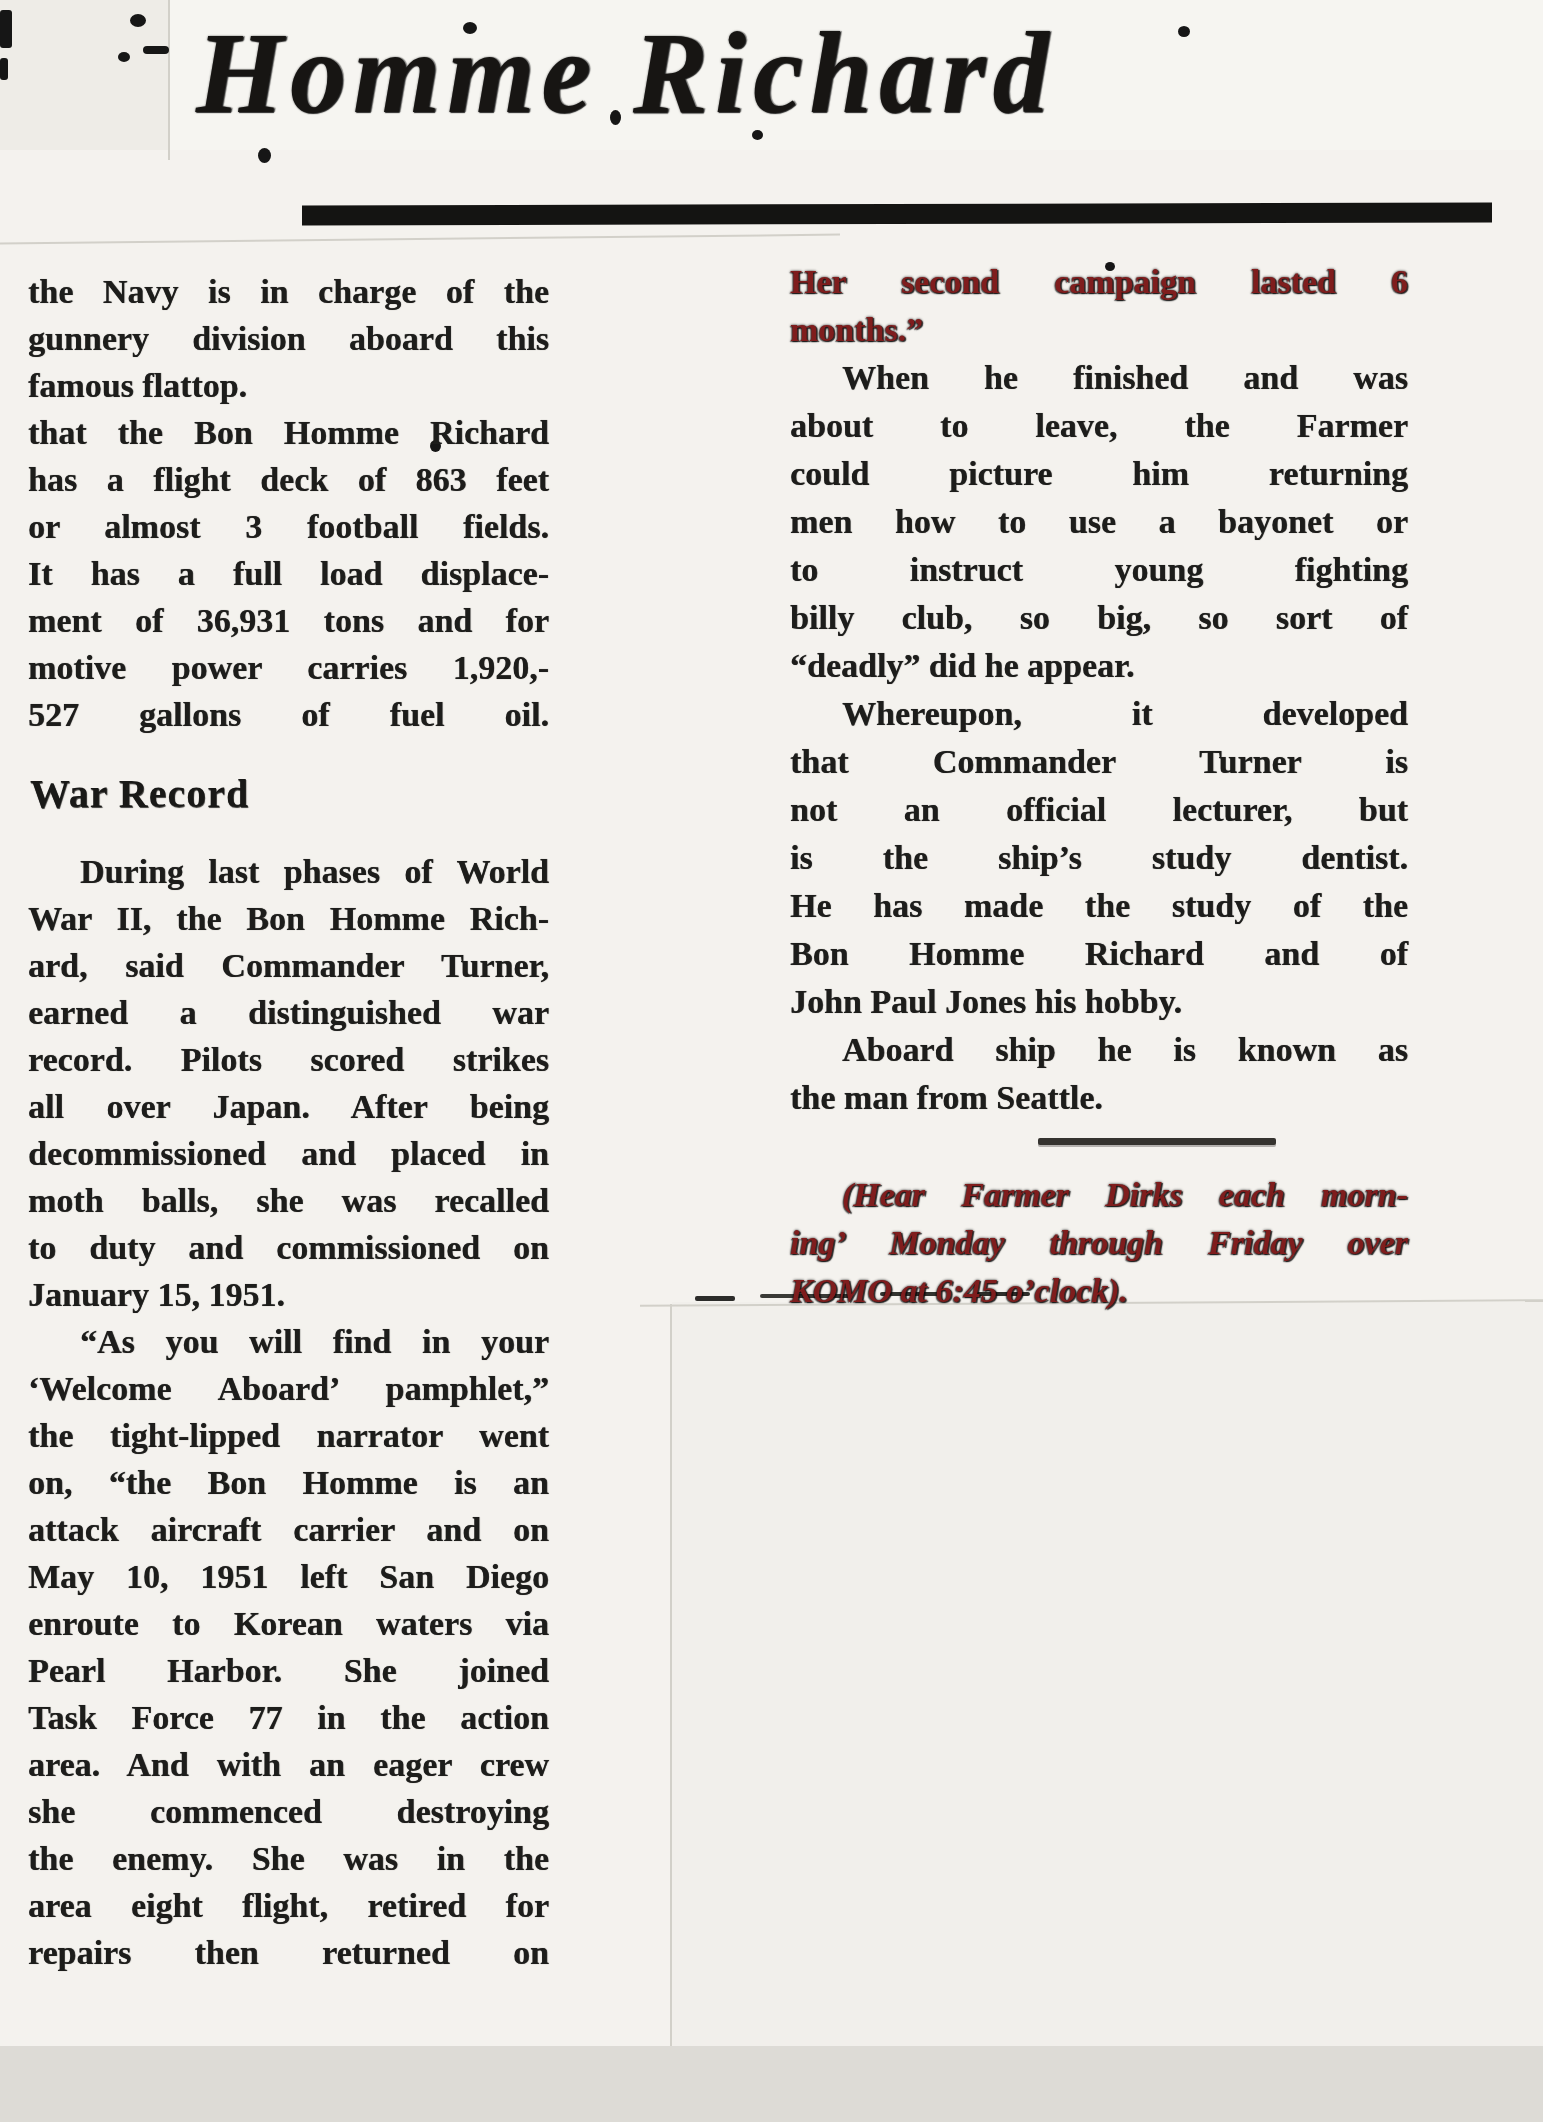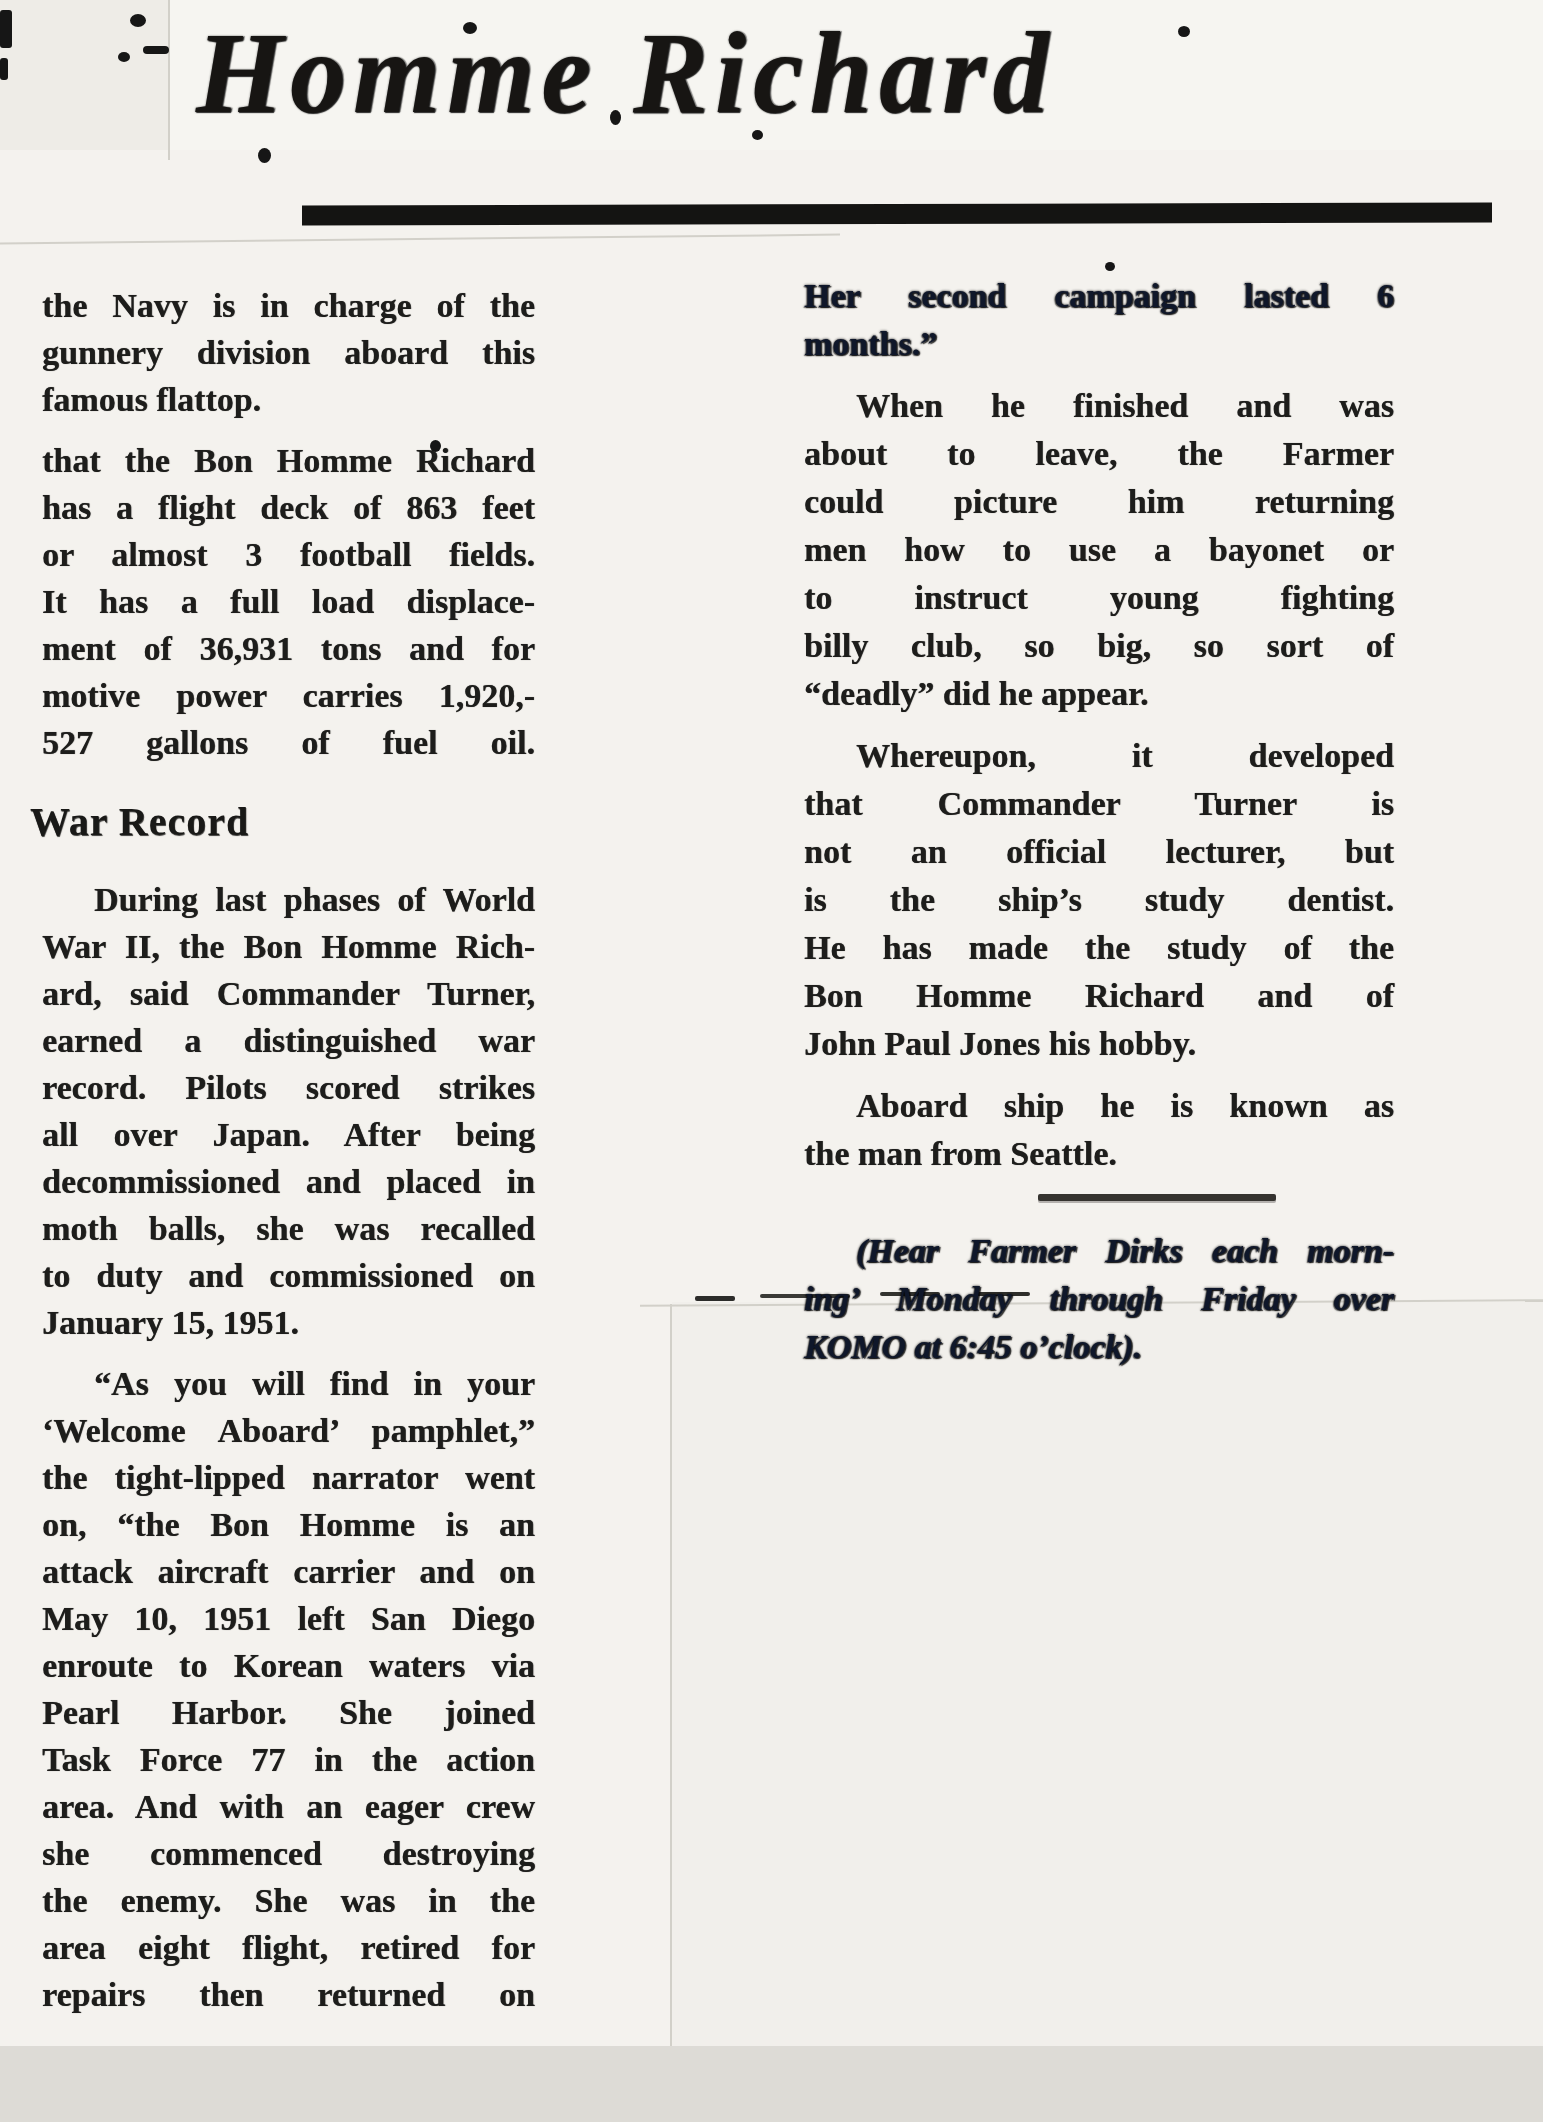--- a/index.html
+++ b/index.html
@@ -26,22 +26,22 @@
   }
   .col .line.endline{text-align-last:left;}
   .col .line.indent{text-indent:52px;}
   #col-left{left:28px;top:268px;width:521px;font-size:34px;line-height:47px;}
   #col-right{left:790px;top:258px;width:618px;font-size:34px;line-height:48px;}
   .subhead{
     font-size:40px;font-weight:bold;letter-spacing:1px;color:#191917;
     margin:26px 0 24px 2px;line-height:60px;
     text-shadow:.6px .6px .8px rgba(20,20,18,.8);
   }
-  .para{margin:14px;}
-  .para.smudged{color:#0f172a;}
+  .para{margin:0;}
+  .para.smudged{color:#7f1d1d;}
   .para.smudged .line{
     text-shadow:0 0 2.5px rgba(5,5,5,.95),1.5px 1px 1px rgba(10,10,10,.8),-1px .5px 1px rgba(10,10,10,.5);
   }
   .para.italicp{font-style:italic;}
   .para.italicp .line{text-align:justify;}
   .para.faded{color:#55534e;}
   .para.faded .line{text-shadow:0 0 1.2px rgba(90,88,82,.9);}
   .divider{
     height:7px;background:#35332f;width:238px;
     margin:16px 0 26px 248px;border-radius:2px;

